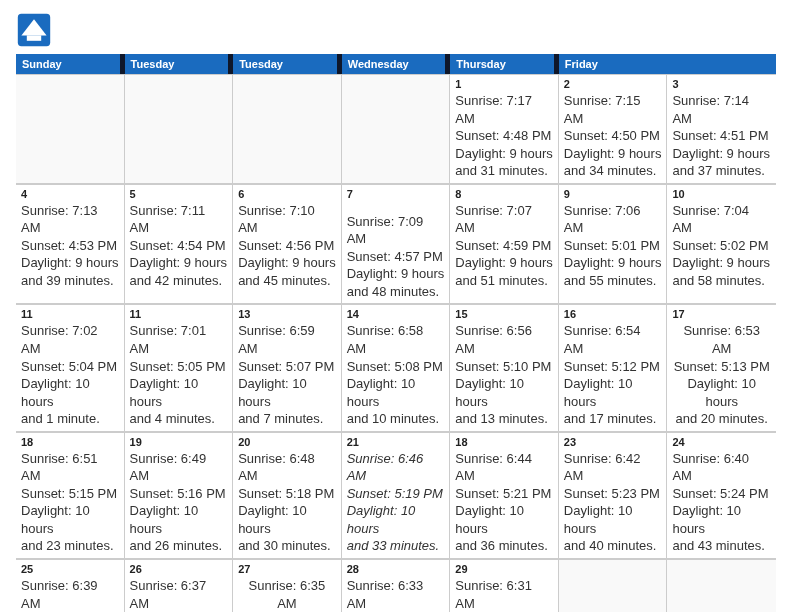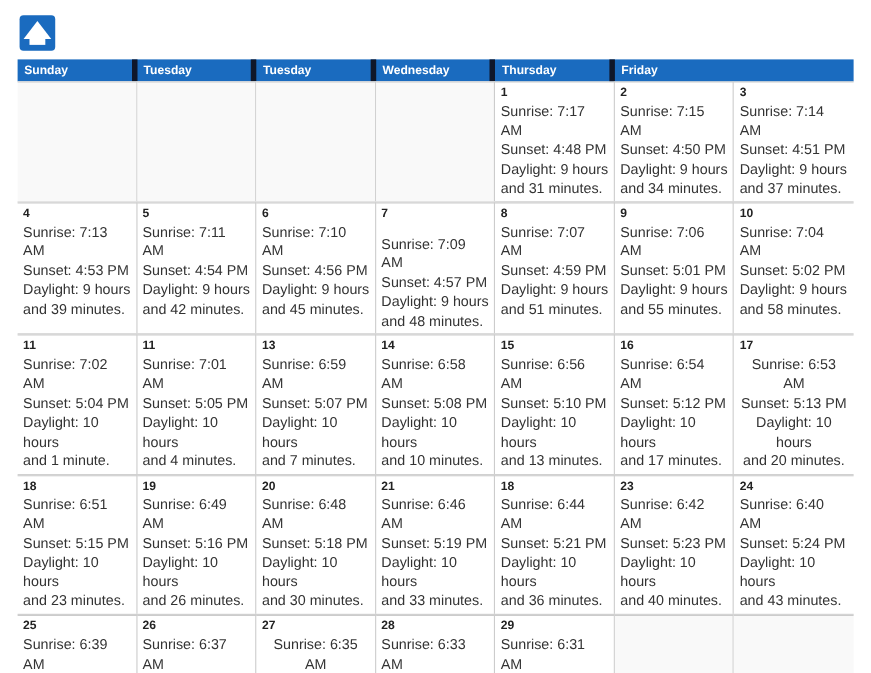--- a/index.html
+++ b/index.html
@@ -286,21 +286,21 @@
           </div>
           <div class="cal-cell">
             <div class="day-num">20</div>
             <div class="cell-text" style="white-space: pre-line;">Sunrise: 6:48 AM
 Sunset: 5:18 PM
 Daylight: 10 hours
 and 30 minutes.</div>
           </div>
           <div class="cal-cell">
             <div class="day-num">21</div>
-            <div class="cell-text" style="white-space: pre-line;">Sunrise: 6:46 AM
+            <div class="cell-text" style="white-space: pre-line; font-style: italic;">Sunrise: 6:46 AM
 Sunset: 5:19 PM
 Daylight: 10 hours
 and 33 minutes.</div>
           </div>
           <div class="cal-cell">
             <div class="day-num">18</div>
             <div class="cell-text" style="white-space: pre-line;">Sunrise: 6:44 AM
 Sunset: 5:21 PM
 Daylight: 10 hours
 and 36 minutes.</div>

